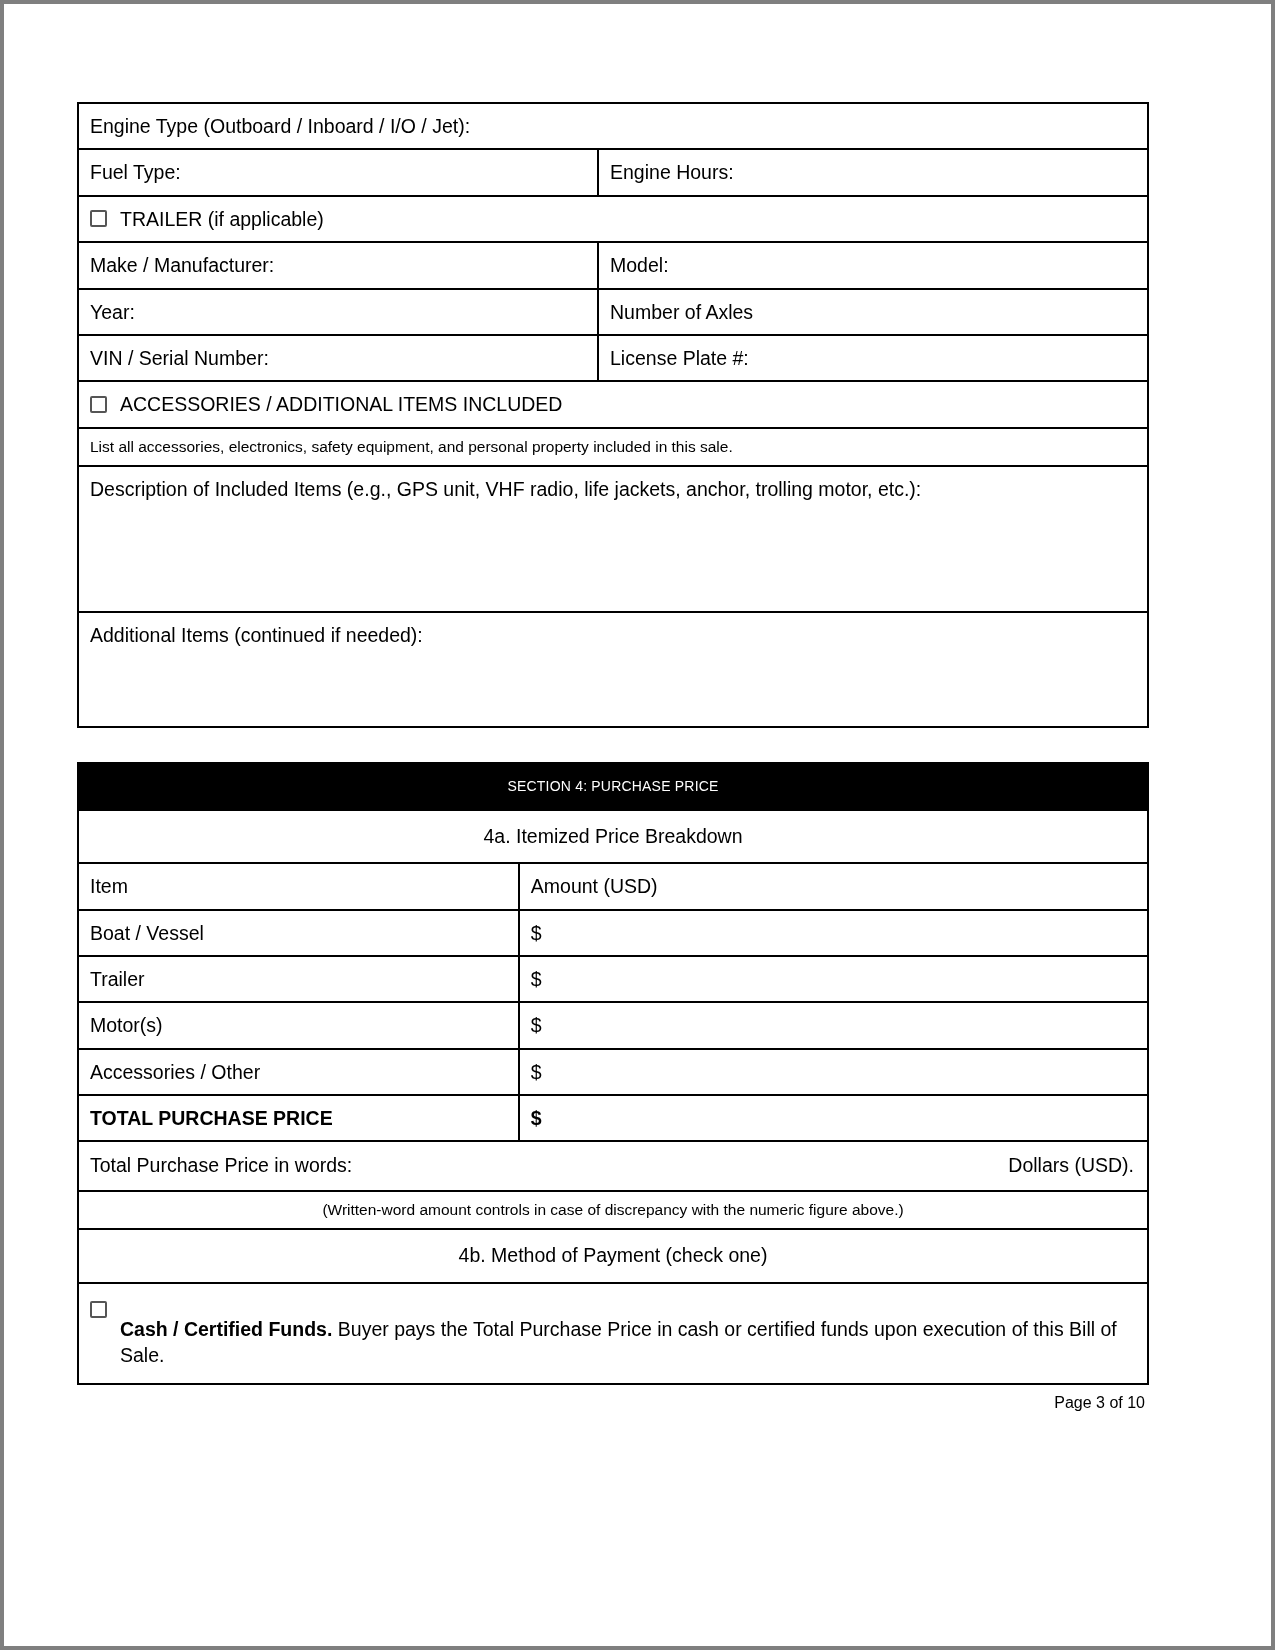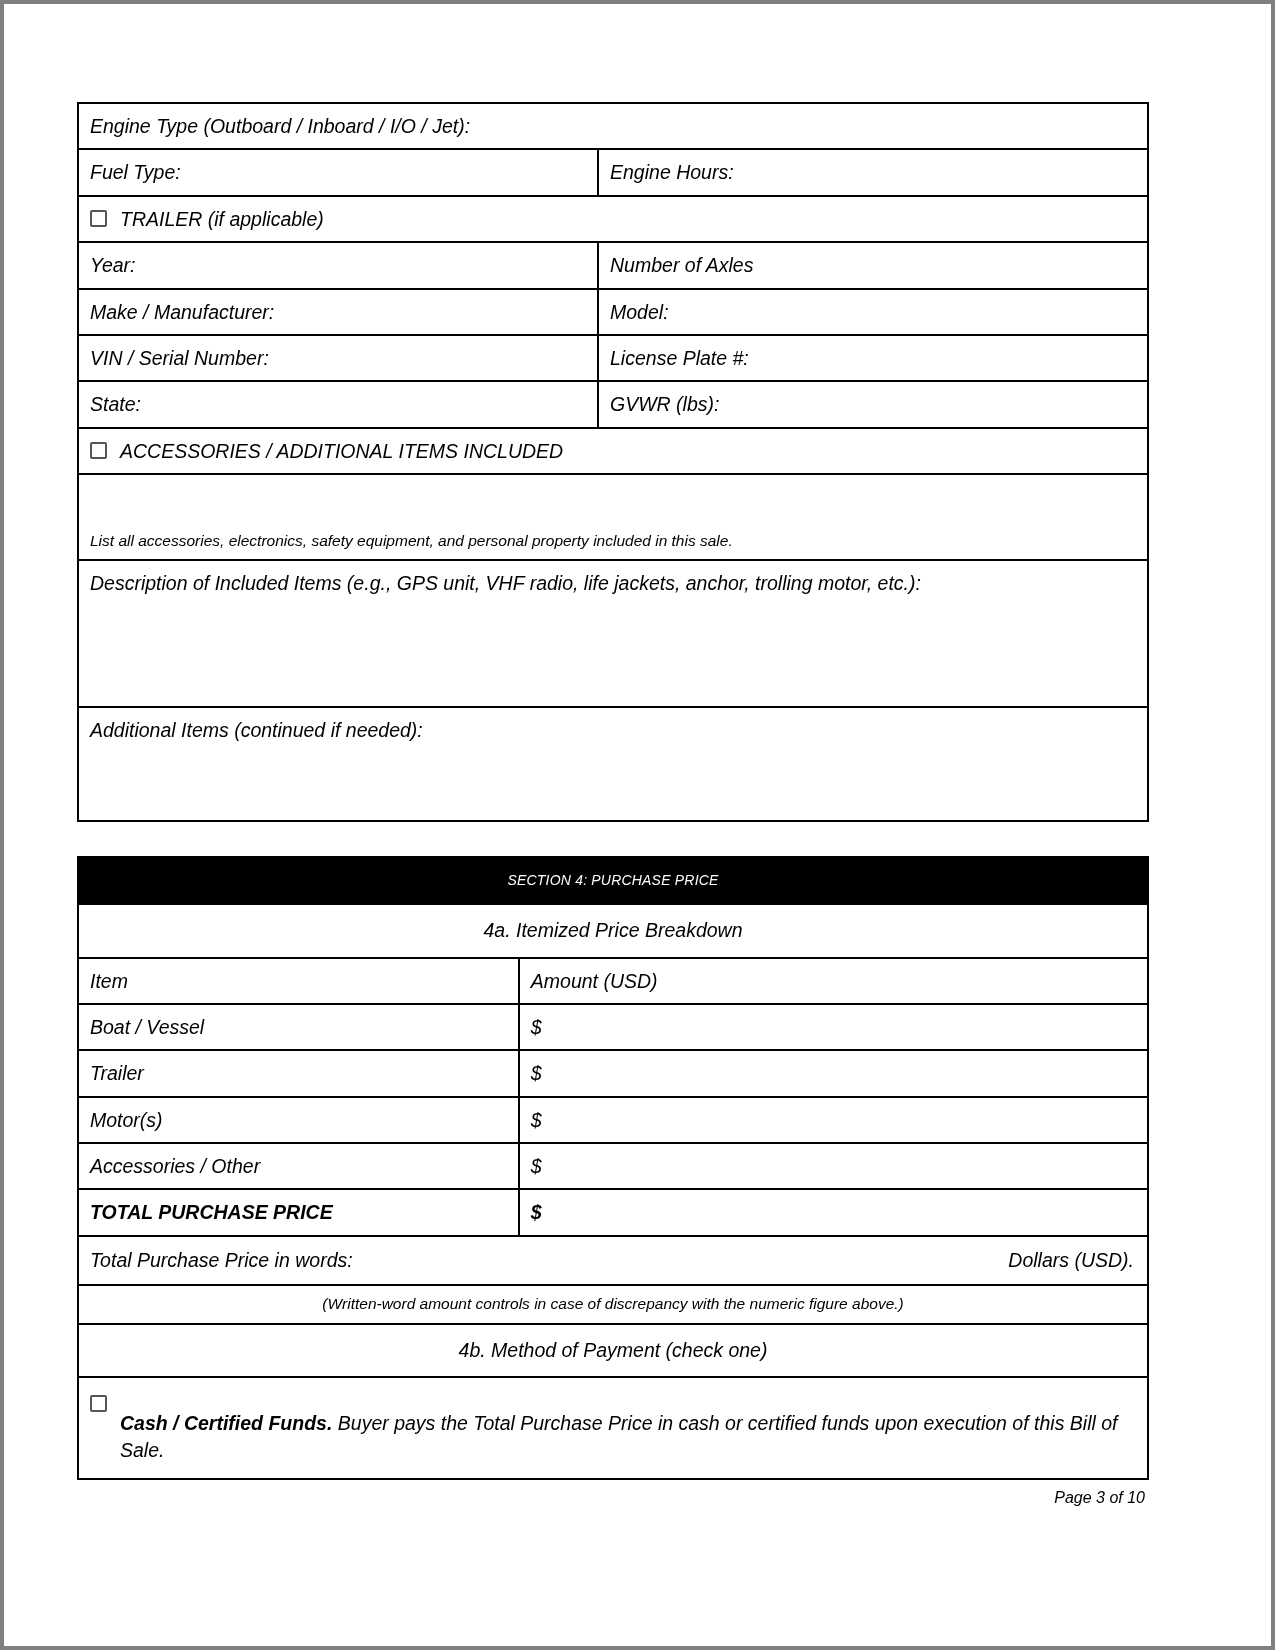--- a/index.html
+++ b/index.html
@@ -18,21 +18,20 @@
     background: #ffffff;
     box-sizing: border-box;
     border: 4px solid #7f7f7f;
     overflow: hidden;
   }
   .content {
     position: absolute;
     left: 73px;
     top: 98px;
     width: 1072px;
-    font-style: italic;
   }
 
   
   table.form {
     border-collapse: collapse;
     width: 100%;
     table-layout: fixed;
   }
   table.form td {
     border: 2px solid #000000;
@@ -64,21 +63,20 @@
     border: 2px solid #555555;
     border-radius: 2px;
     box-sizing: border-box;
     margin-right: 13px;
     flex: 0 0 auto;
     background: #ffffff;
   }
   .note .cell {
     font-size: 15.5px;
     padding: 8px 10px 9px 11px;
-    margin-top: 48px;
   }
 
   
   .gap { height: 34px; }
   .section-band {
     background: #000000;
     color: #ffffff;
     text-align: center;
     font-size: 14px;
     padding: 14px 0 15px 0;
@@ -153,48 +151,40 @@
         <tr class="shade chk-row">
           <td colspan="2">
             <div class="cell">
               <span class="checkbox"></span>
               <span>TRAILER (if applicable)</span>
             </div>
           </td>
         </tr>
         <tr>
           <td>
+            <div class="cell">Make / Manufacturer:</div>
+          </td>
+          <td>
+            <div class="cell">Model:</div>
+          </td>
+        </tr>
+        <tr>
+          <td>
             <div class="cell">Year:</div>
           </td>
           <td>
             <div class="cell">Number of Axles</div>
           </td>
         </tr>
         <tr>
           <td>
-            <div class="cell">Make / Manufacturer:</div>
-          </td>
-          <td>
-            <div class="cell">Model:</div>
-          </td>
-        </tr>
-        <tr>
-          <td>
             <div class="cell">VIN / Serial Number:</div>
           </td>
           <td>
             <div class="cell">License Plate #:</div>
-          </td>
-        </tr>
-        <tr>
-          <td>
-            <div class="cell">State:</div>
-          </td>
-          <td>
-            <div class="cell">GVWR (lbs):</div>
           </td>
         </tr>
         <tr class="shade chk-row">
           <td colspan="2">
             <div class="cell">
               <span class="checkbox"></span>
               <span>ACCESSORIES / ADDITIONAL ITEMS INCLUDED</span>
             </div>
           </td>
         </tr>

